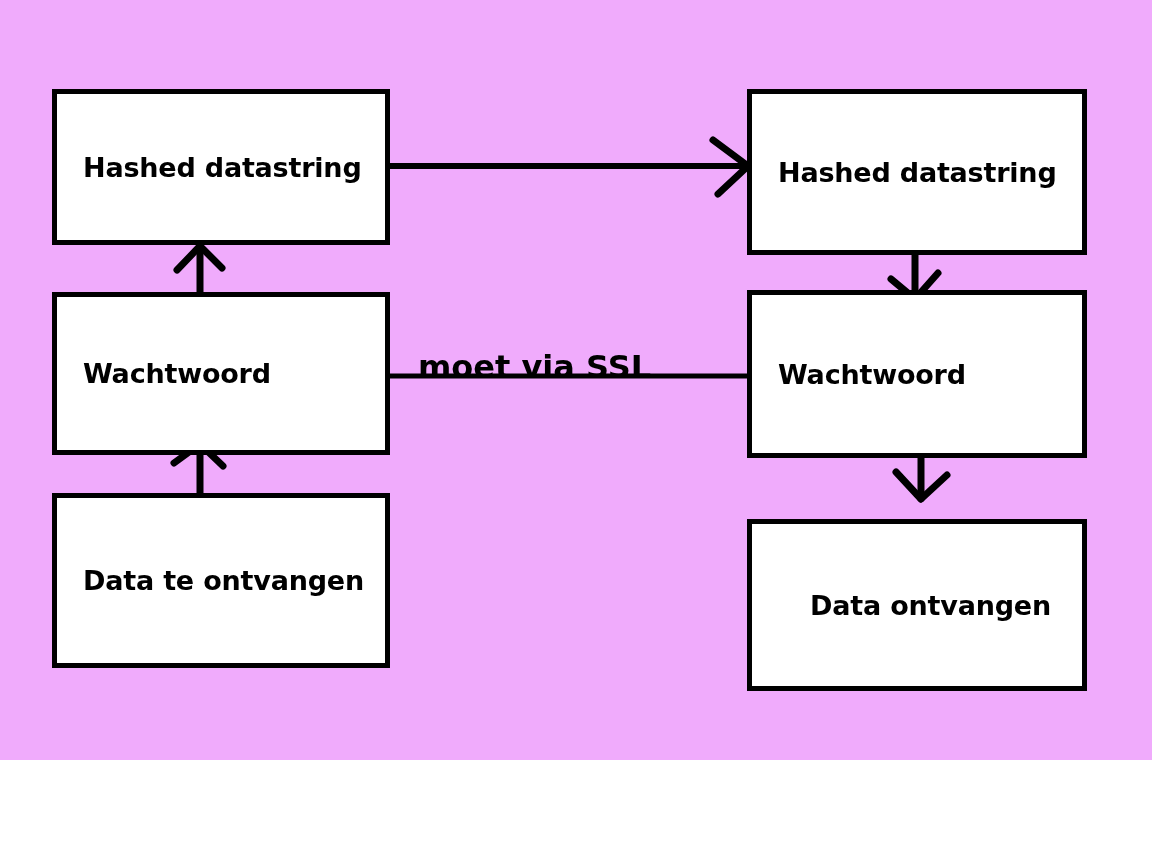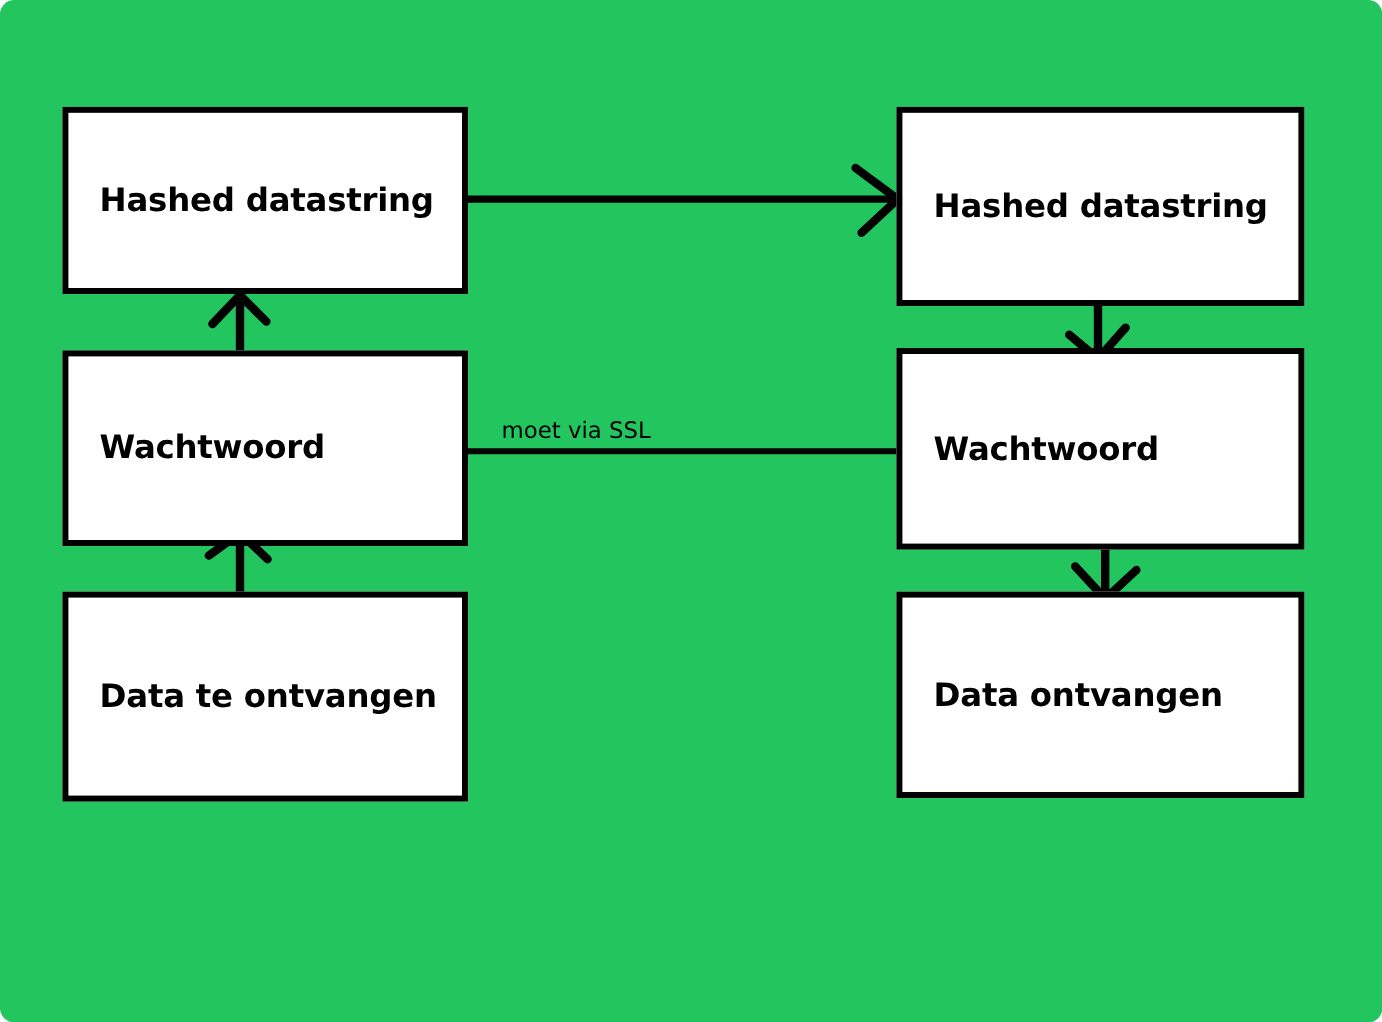--- a/index.html
+++ b/index.html
@@ -6,24 +6,23 @@
     margin: 0;
     padding: 0;
     background: #ffffff;
   }
   body {
     font-family: "DejaVu Sans", sans-serif;
   }
   #canvas {
     position: relative;
     width: 1152px;
-    height: 852px;
-    background: #22c55e;
+    height: 760px;
+    background: #f0abfc;
     overflow: hidden;
-    border-radius: 12px;
   }
   #diagram-svg {
     position: absolute;
     left: 0;
     top: 0;
     width: 1152px;
     height: 852px;
   }
   .node-box {
     position: absolute;
@@ -38,22 +37,22 @@
     font-weight: bold;
     font-size: 27px;
     color: #000000;
     letter-spacing: -0.2px;
     white-space: nowrap;
     padding-left: 26px;
   }
   .edge-label {
     position: absolute;
     font-family: "DejaVu Sans", sans-serif;
-    font-weight: normal;
-    font-size: 19px;
+    font-weight: bold;
+    font-size: 32px;
     color: #000000;
     white-space: nowrap;
     background: transparent;
   }
 </style>
 </head>
 <body>
 
 <div id="canvas">
 
@@ -108,19 +107,19 @@
   </div>
 
   <div class="node-box" style="left:747px; top:89px; width:340px; height:166px;">
     <span class="node-label">Hashed datastring</span>
   </div>
 
   <div class="node-box" style="left:747px; top:290px; width:340px; height:168px;">
     <span class="node-label">Wachtwoord</span>
   </div>
 
-  <div class="node-box" style="left:747px; top:493px; width:340px; height:172px;">
+  <div class="node-box" style="left:747px; top:519px; width:340px; height:172px;padding-left:32px;">
     <span class="node-label">Data ontvangen</span>
   </div>
 
   <span class="edge-label" style="left:418px; top:348px;">moet via SSL</span>
 
 </div>
 
 </body></html>

